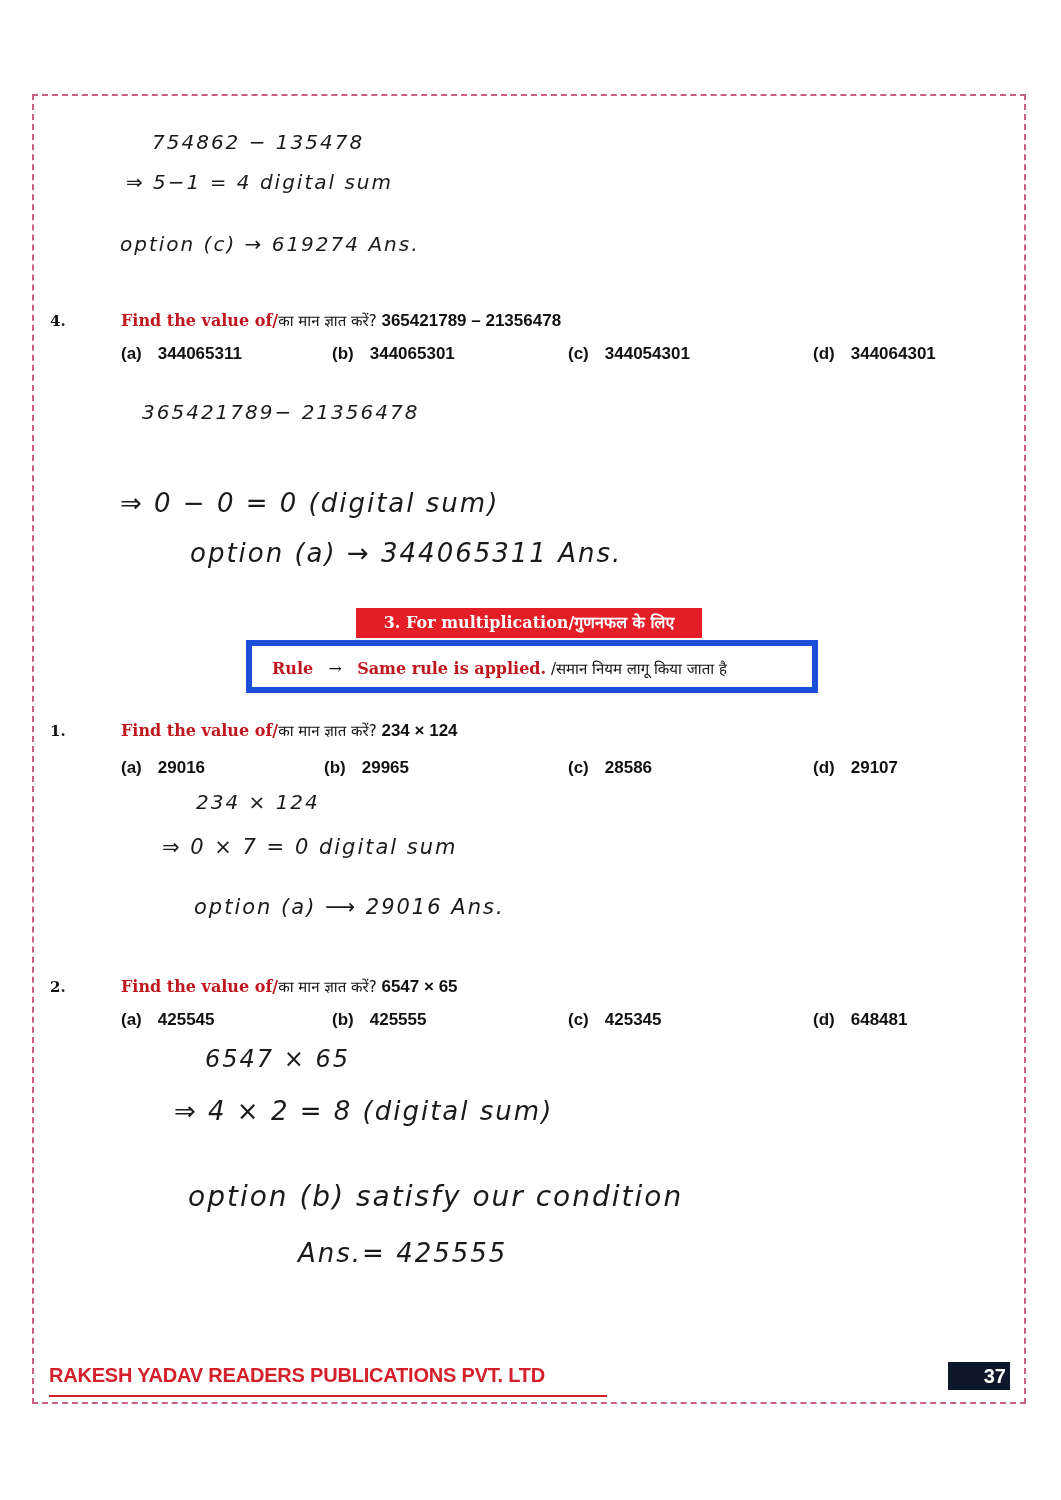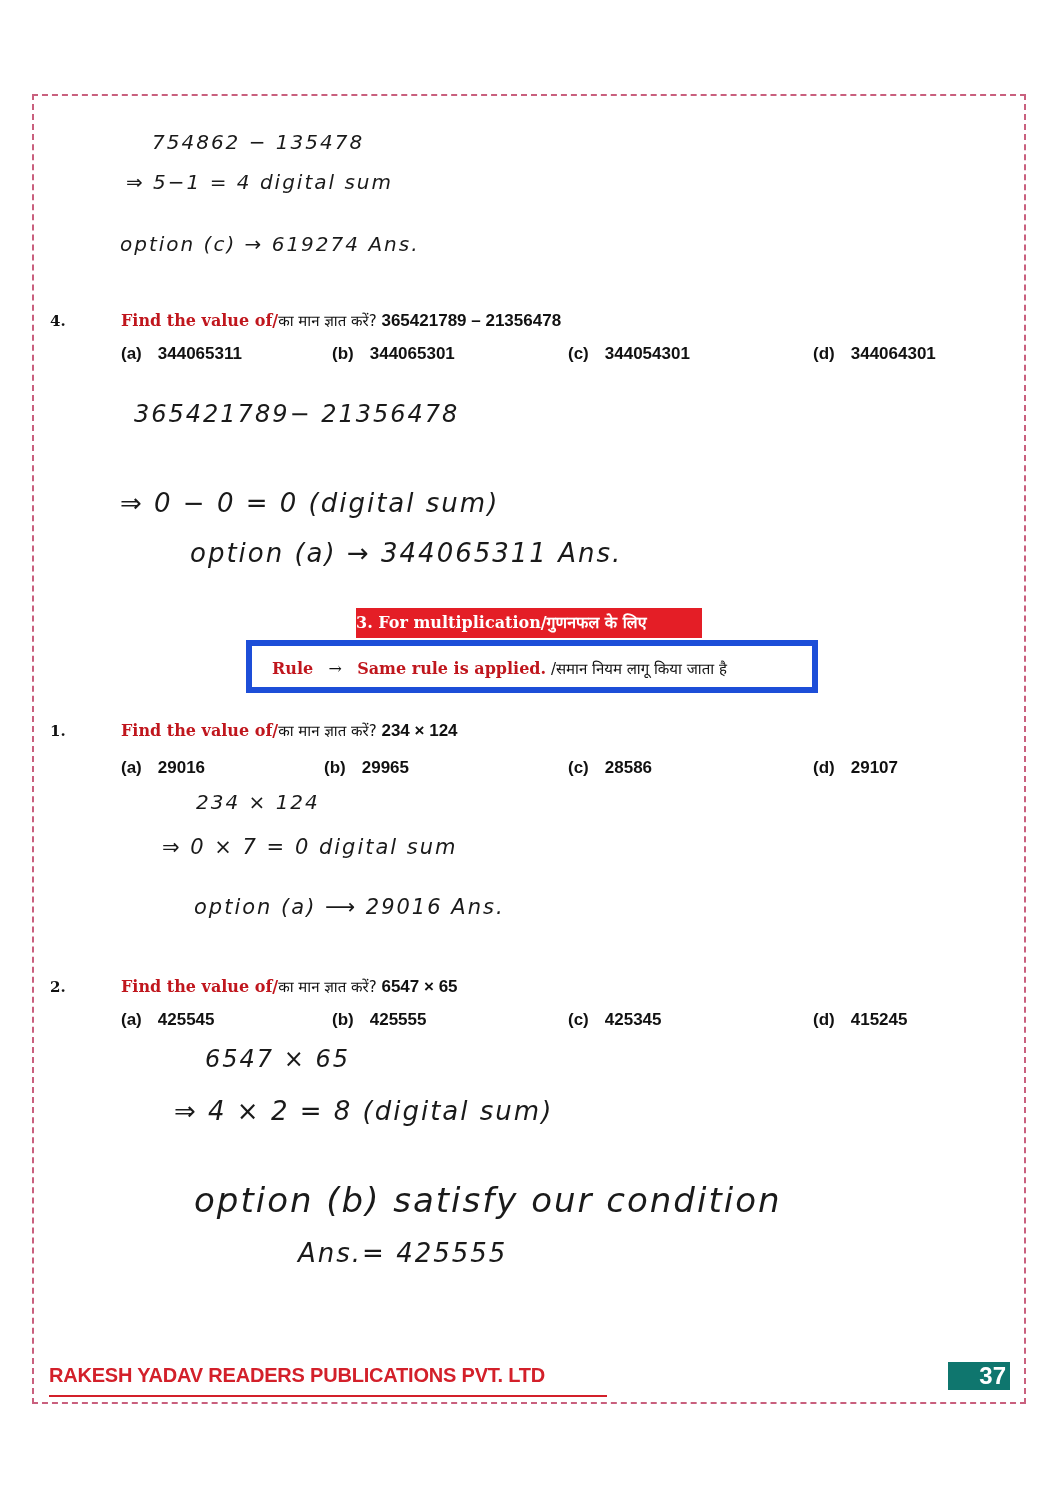--- a/index.html
+++ b/index.html
@@ -7,48 +7,48 @@
     .page-frame { position: absolute; left: 32px; top: 94px; width: 994px; height: 1310px; border: 2px dashed #c9607e; box-sizing: border-box; }
     .hand { position: absolute; font-family: "DejaVu Sans", sans-serif; font-weight: 300; color: #1a1a1a; letter-spacing: 2px; white-space: nowrap; font-style: italic; }
     .qnum { position: absolute; left: 50px; font-family: "DejaVu Serif", serif; font-weight: bold; font-size: 15px; color: #111; }
     .qline { position: absolute; left: 121px; font-size: 16px; white-space: nowrap; }
     .qprompt { color: #c0161d; font-weight: bold; font-family: "DejaVu Serif", serif; }
     .qhindi { font-family: "DejaVu Sans", sans-serif; color: #111; font-size: 15px; }
     .qexpr { font-family: "Liberation Sans", sans-serif; font-weight: bold; color: #111; font-size: 17px; }
     .opts { position: absolute; left: 121px; width: 860px; height: 22px; font-family: "Liberation Sans", sans-serif; font-size: 17px; font-weight: bold; }
     .opt { position: absolute; top: 0; white-space: nowrap; }
     .opt .lbl { font-weight: bold; margin-right: 16px; }
-    .sec-head { position: absolute; left: 356px; top: 608px; width: 346px; height: 30px; background: #e41e26; color: #fff; font-family: "DejaVu Serif", serif; font-weight: bold; font-size: 16px; line-height: 30px; white-space: nowrap; }
+    .sec-head { position: absolute; left: 356px; top: 608px; width: 346px; height: 30px; background: #e41e26; color: #fff; font-family: "DejaVu Serif", serif; font-weight: bold; font-size: 16px; line-height: 30px; text-align: center; white-space: nowrap; }
     .rule-box { position: absolute; left: 246px; top: 640px; width: 572px; height: 53px; border: 6px solid #1d4ed8; box-sizing: border-box; font-size: 16px; white-space: nowrap; }
     .rule-box .rl { position: absolute; left: 20px; top: 12px; }
     .rule-red { color: #c0161d; font-weight: bold; font-family: "DejaVu Serif", serif; }
     .rule-hi { font-family: "DejaVu Sans", sans-serif; color: #111; font-size: 15px; }
     .footer-pub { position: absolute; left: 49px; top: 1364px; font-family: "Liberation Sans", sans-serif; font-weight: bold; font-size: 20px; color: #d3202a; border-bottom: 2px solid #d3202a; padding-bottom: 8px; letter-spacing: -0.2px; width: 558px; }
-    .page-no { position: absolute; left: 948px; top: 1362px; width: 62px; height: 28px; background: #0f766e; color: #fff; font-family: "Liberation Sans", sans-serif; font-weight: bold; font-size: 24px; text-align: right; line-height: 28px; padding-right: 4px; box-sizing: border-box; }
+    .page-no { position: absolute; left: 948px; top: 1362px; width: 62px; height: 28px; background: #0f172a; color: #fff; font-family: "Liberation Sans", sans-serif; font-weight: bold; font-size: 20px; text-align: right; line-height: 28px; padding-right: 4px; box-sizing: border-box; }
   </style>
 </head>
 <body>
 
 <div class="page-frame"></div>
 
 <div class="hand" style="left:152px; top:130px; font-size:20px;">754862 − 135478</div>
 <div class="hand" style="left:126px; top:170px; font-size:20px;">⇒    5−1  = 4    digital  sum</div>
 <div class="hand" style="left:120px; top:232px; font-size:20px;">option  (c)  →   619274    Ans.</div>
 
 <div class="qnum" style="top:312px;">4.</div>
 <div class="qline" style="top:310px;">
   <span class="qprompt">Find the value of/</span><span class="qhindi">का मान ज्ञात करें? </span><span class="qexpr">365421789 – 21356478</span>
 </div>
 <div class="opts" style="top:344px;text-align:center;">
   <span class="opt" style="left:0px;"><span class="lbl">(a)</span><span>344065311</span></span>
   <span class="opt" style="left:211px;"><span class="lbl">(b)</span><span>344065301</span></span>
   <span class="opt" style="left:447px;"><span class="lbl">(c)</span><span>344054301</span></span>
   <span class="opt" style="left:692px;"><span class="lbl">(d)</span><span>344064301</span></span>
 </div>
-<div class="hand" style="left:134px; top:400px; font-size:24px;">365421789−  21356478</div>
+<div class="hand" style="left:142px; top:400px; font-size:20px;">365421789−  21356478</div>
 <div class="hand" style="left:120px; top:456px; font-size:26px;margin-top:32px;">⇒       0 − 0 = 0  (digital  sum)</div>
 <div class="hand" style="left:142px; top:538px; font-size:26px;margin-left:48px;">option  (a) →  344065311   Ans.</div>
 
 <div class="sec-head">3. For multiplication/गुणनफल के लिए</div>
 <div class="rule-box">
   <span class="rl">
     <span class="rule-red">Rule</span>
     &nbsp;&nbsp;<span>→</span>&nbsp;&nbsp;
     <span class="rule-red">Same rule is applied.</span><span class="rule-hi"> /समान नियम लागू किया जाता है</span>
   </span>
@@ -69,21 +69,21 @@
 <div class="hand" style="left:194px; top:895px; font-size:21px;">option   (a)  ⟶ 29016    Ans.</div>
 
 <div class="qnum" style="top:978px;">2.</div>
 <div class="qline" style="top:976px;">
   <span class="qprompt">Find the value of/</span><span class="qhindi">का मान ज्ञात करें? </span><span class="qexpr">6547 × 65</span>
 </div>
 <div class="opts" style="top:1010px;">
   <span class="opt" style="left:0px;"><span class="lbl">(a)</span><span>425545</span></span>
   <span class="opt" style="left:211px;"><span class="lbl">(b)</span><span>425555</span></span>
   <span class="opt" style="left:447px;"><span class="lbl">(c)</span><span>425345</span></span>
-  <span class="opt" style="left:692px;"><span class="lbl">(d)</span><span>415245</span></span>
+  <span class="opt" style="left:692px;"><span class="lbl">(d)</span><span>648481</span></span>
 </div>
 <div class="hand" style="left:205px; top:1045px; font-size:24px;">6547  × 65</div>
 <div class="hand" style="left:174px; top:1096px; font-size:26px;">⇒    4 × 2 =    8  (digital  sum)</div>
-<div class="hand" style="left:194px; top:1180px; font-size:34px;">option (b)  satisfy   our   condition</div>
+<div class="hand" style="left:188px; top:1180px; font-size:28px;">option (b)  satisfy   our   condition</div>
 <div class="hand" style="left:298px; top:1238px; font-size:26px;">Ans.=  425555</div>
 
 <div class="footer-pub">RAKESH YADAV READERS PUBLICATIONS PVT. LTD</div>
 <div class="page-no">37</div>
 
 </body></html>

